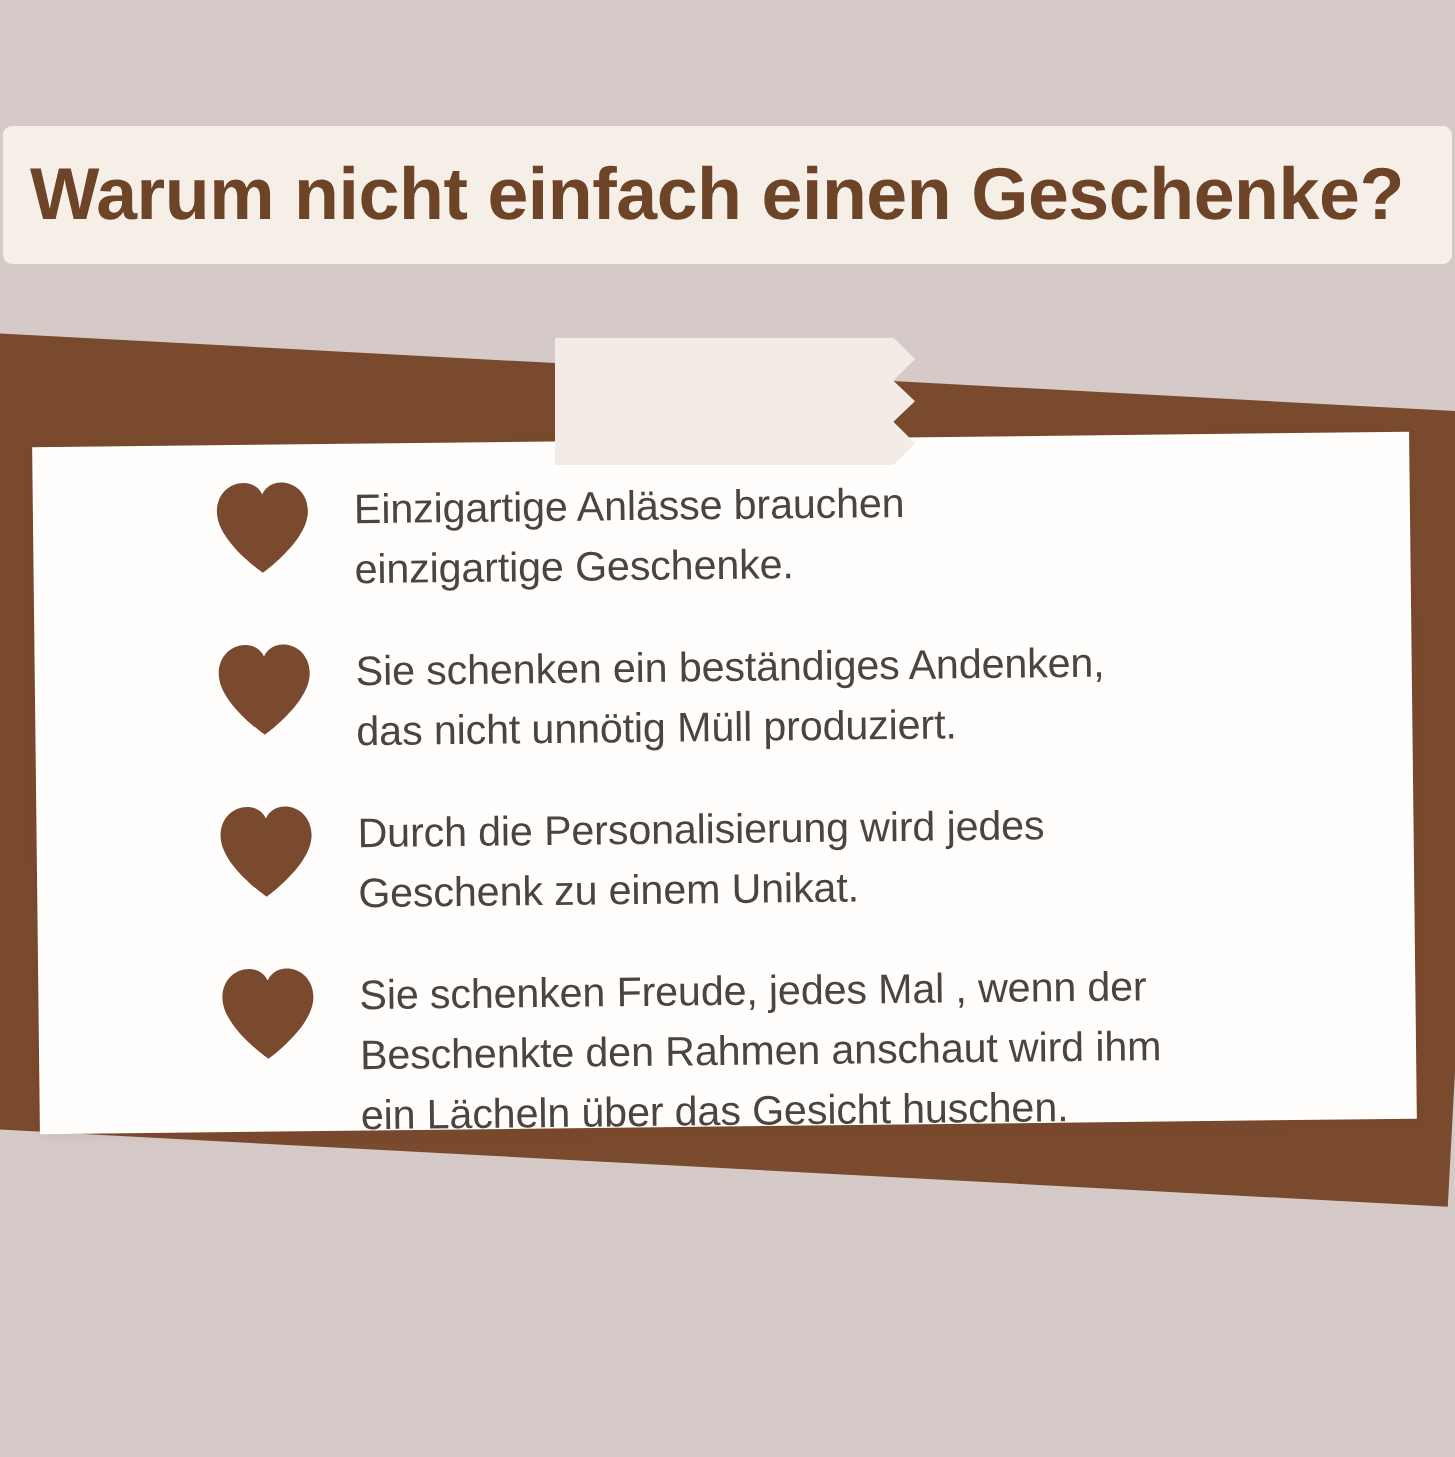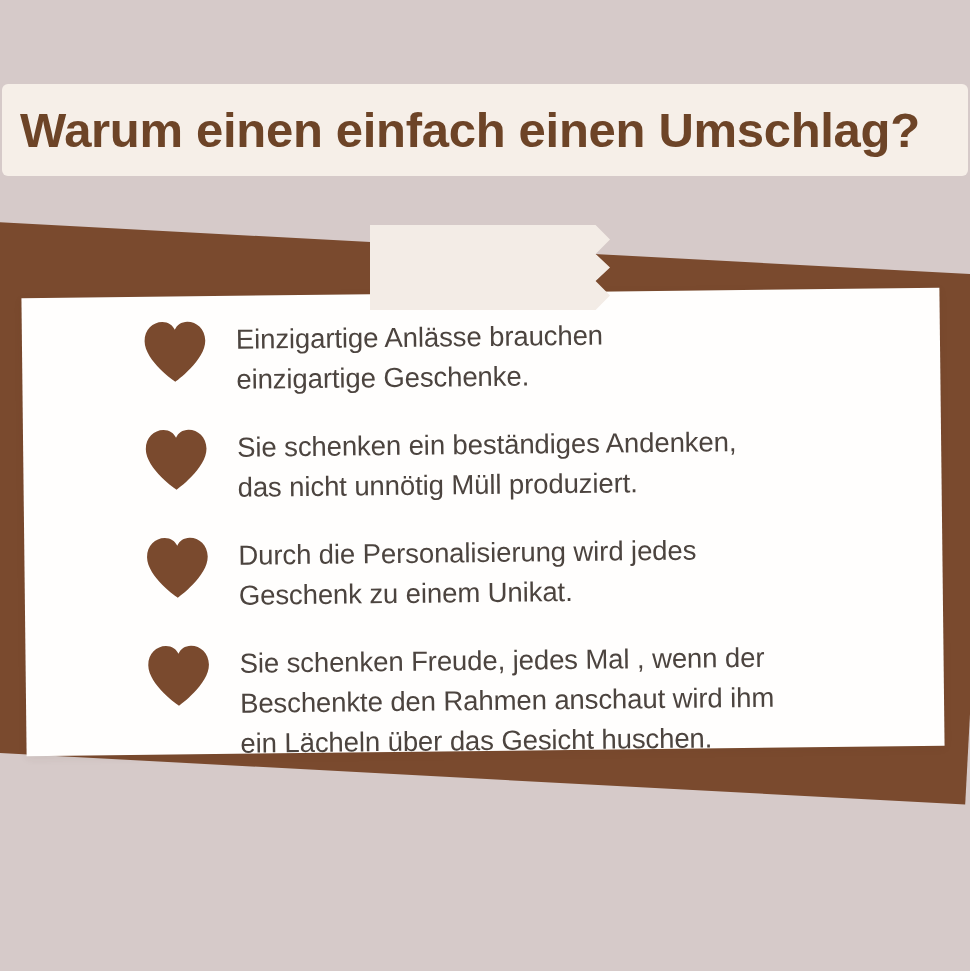--- a/index.html
+++ b/index.html
@@ -134,21 +134,21 @@
 
 <div id="poster">
 
   <div class="brown-slab"></div>
 
   <div class="white-card"></div>
 
   <div class="tape"></div>
 
   <div class="title-banner">
-    <div class="title-text">Warum einen einfach einen Umschlag?</div>
+    <div class="title-text">Warum nicht einfach einen Geschenke?</div>
   </div>
 
   <div class="bullet-list">
 
     <div class="bullet-row">
       <span class="heart-icon">
         <svg viewBox="0 0 100 94" xmlns="http://www.w3.org/2000/svg" aria-hidden="true">
           <path d="M50 93 C50 93 4 61 4 31 C4 13 17 2 31 2 C40 2 47 7 50 14 C53 7 60 2 69 2 C83 2 96 13 96 31 C96 61 50 93 50 93 Z" fill="#7a4a2e"></path>
         </svg>
       </span>

